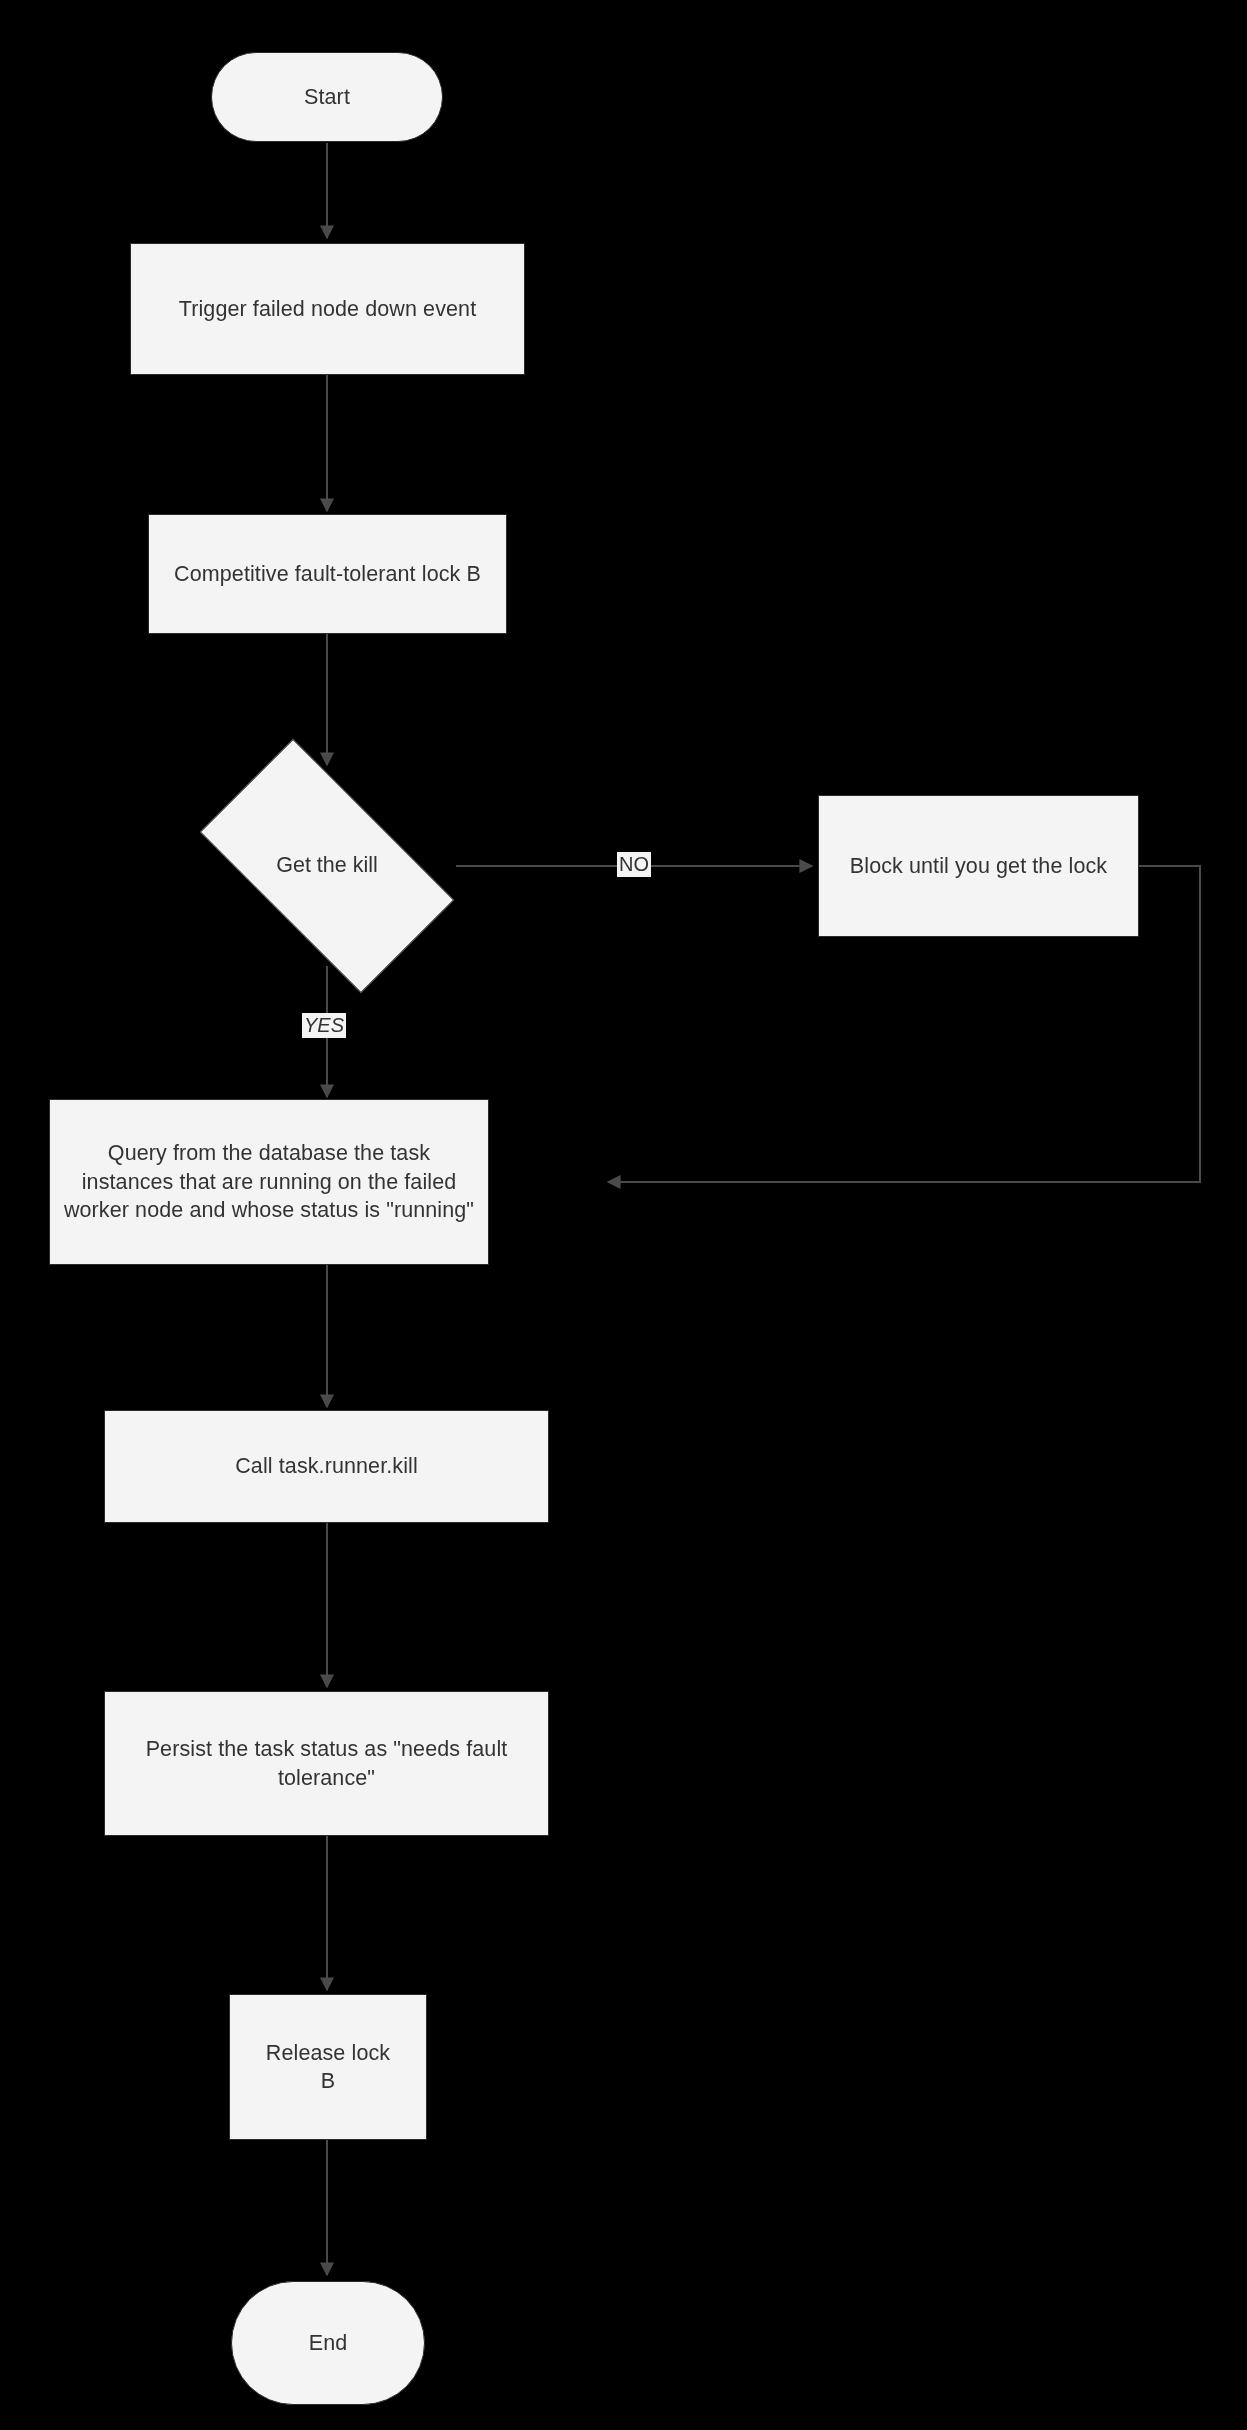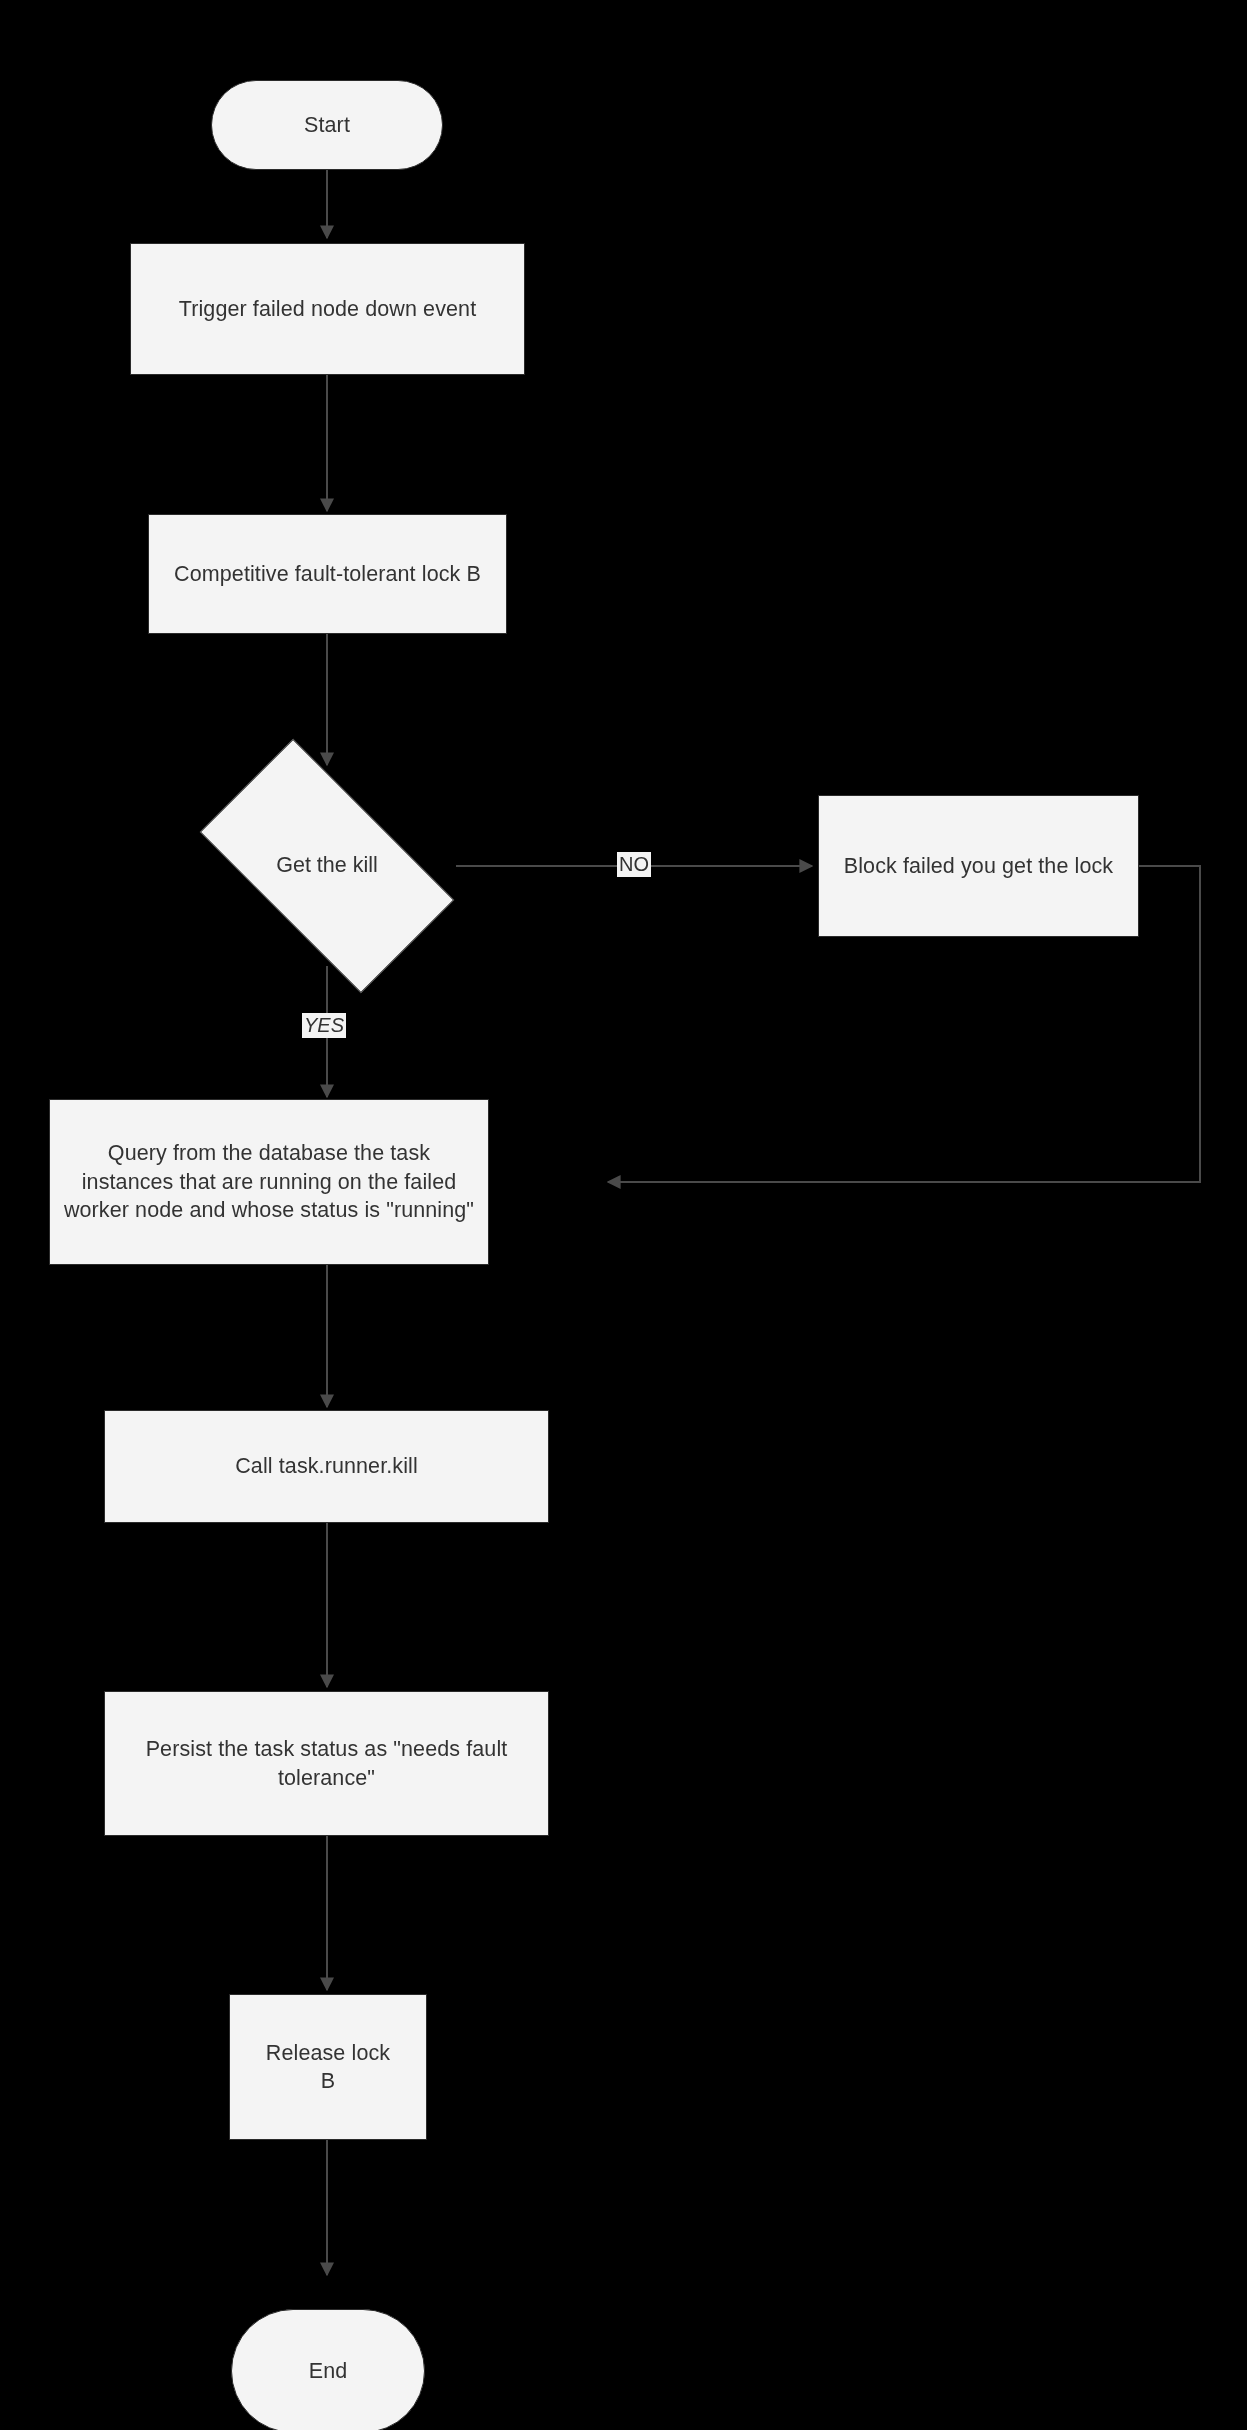--- a/index.html
+++ b/index.html
@@ -48,21 +48,20 @@
     padding: 4px 12px;
     letter-spacing: 0.1px;
   }
 
   .node.process {
     border-radius: 0px;
   }
 
   .node.terminal {
     border-radius: 999px;
-    margin-top: 28px;
   }
 
   
   .decision {
     position: absolute;
     display: flex;
     align-items: center;
     justify-content: center;
   }
   .decision .diamond-shape {
@@ -142,21 +141,21 @@
   <div class="node process" style="left:148px; top:514px; width:359px; height:120px;">
     <span>Competitive fault-tolerant lock B</span>
   </div>
 
   <div class="decision" style="left:213px; top:800px; width:228px; height:132px;">
     <div class="diamond-shape"></div>
     <span class="decision-label">Get the kill</span>
   </div>
 
   <div class="node process" style="left:818px; top:795px; width:321px; height:142px;">
-    <span>Block failed you get the lock</span>
+    <span>Block until you get the lock</span>
   </div>
 
   <div class="node process" style="left:49px; top:1099px; width:440px; height:166px;">
     <span>Query from the database the task instances that are running on the failed worker node and whose status is "running"</span>
   </div>
 
   <div class="node process" style="left:104px; top:1410px; width:445px; height:113px;">
     <span>Call task.runner.kill</span>
   </div>
 

